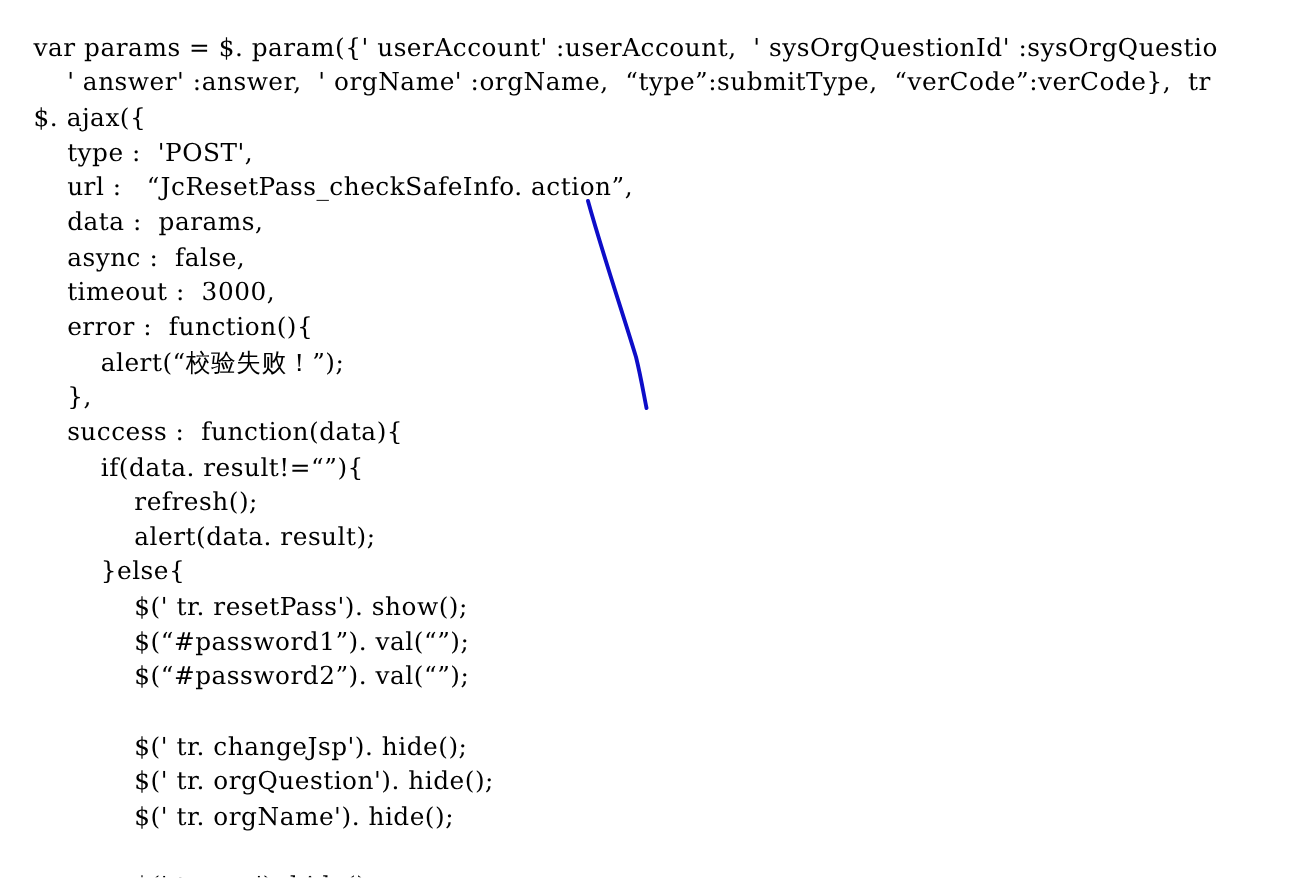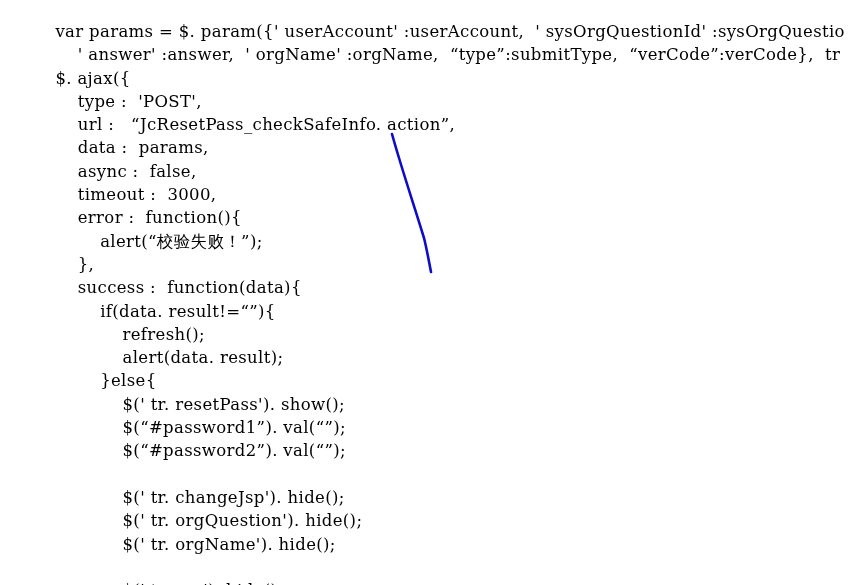--- a/index.html
+++ b/index.html
@@ -25,21 +25,20 @@
     color: #000000;
     white-space: pre;
     letter-spacing: 0.35px;
     -webkit-font-smoothing: none;
   }
   .code-line {
     display: block;
     height: 23.3px;
     white-space: pre;
     overflow: visible;
-    padding-left: 33px;
   }
   #annotation-layer {
     position: absolute;
     left: 0;
     top: 0;
     width: 866px;
     height: 585px;
     pointer-events: none;
   }
 </style>

